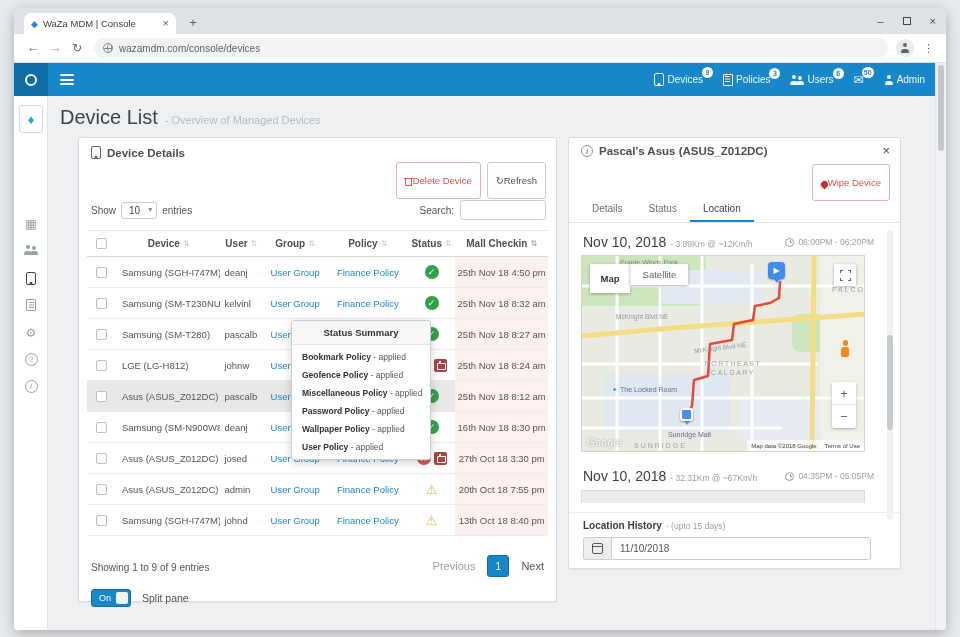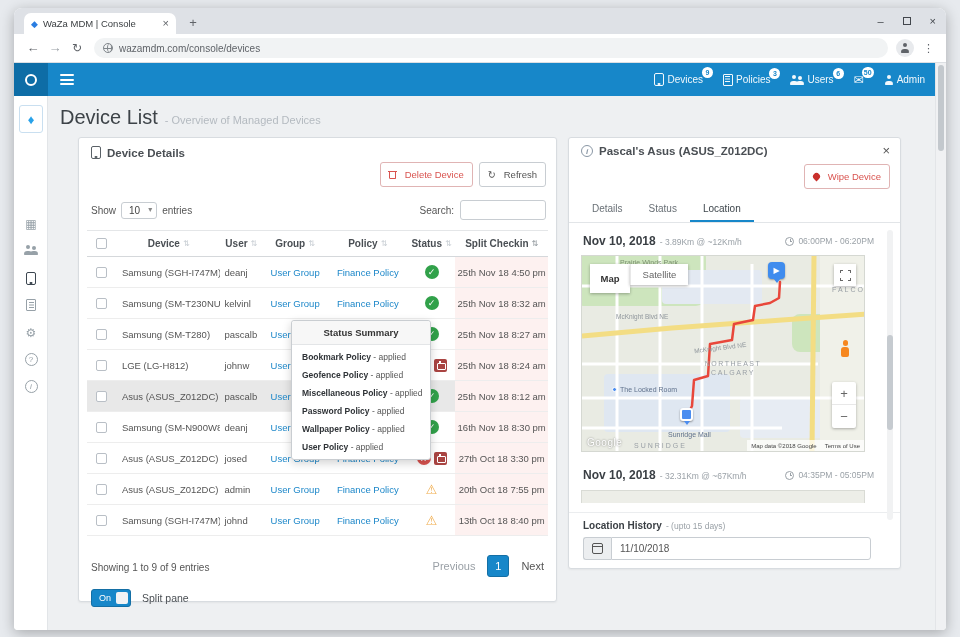--- a/index.html
+++ b/index.html
@@ -73,21 +73,21 @@
   .ph-t{font-size:20px;font-weight:500;color:#3d4348}
   .ph-s{font-size:11px;color:#b4bac0}
 
   .card{position:absolute;background:#fff;border:1px solid #d8dce0;border-radius:3px;box-shadow:0 1px 2px rgba(0,0,0,.05)}
   .card-left{left:30px;top:41px;width:479px;height:465px}
   .card-right{left:520px;top:41px;width:333px;height:432px}
 
   
   .cl-title{position:absolute;left:12px;top:8px;display:flex;align-items:center;gap:6px;font-size:11.5px;font-weight:bold;color:#4a4f54}
   .cl-btns{position:absolute;right:10px;top:24px;display:flex;gap:6px}
-  .btn{display:inline-flex;align-items:center;gap:8px;font-size:9.5px;padding:6px 8px;border-radius:3px;background:#fff}
+  .btn{display:inline-flex;align-items:flex-end;gap:0;font-size:9.5px;padding:12px 8px;border-radius:3px;background:#fff}
   .btn-del{border:1px solid #e0b4b4;color:#d9534f}
   .btn-ref{border:1px solid #c8cdd2;color:#555}
   .show-wrap{position:absolute;left:12px;top:64px;display:flex;align-items:center;gap:5px;font-size:10px;color:#555}
   .select{position:relative;border:1px solid #c8cdd2;border-radius:3px;padding:2px 16px 2px 7px;font-size:10px;color:#444;background:#fff}
   .select::after{content:"▾";position:absolute;right:4px;top:2px;font-size:8px;color:#888}
   .search-wrap{position:absolute;right:10px;top:62px;display:flex;align-items:center;gap:6px;font-size:10px;color:#555}
   .search-input{width:86px;height:20px;border:1px solid #c8cdd2;border-radius:3px;font-size:10px;padding:0 5px}
 
   .tbl{position:absolute;left:8px;right:8px;top:92px}
   .thead{display:flex;height:27px;align-items:center;border-top:1px solid #e4e6e8;border-bottom:1px solid #d5d8db}
@@ -131,21 +131,21 @@
   
   .cr-title{position:absolute;left:12px;top:7px;display:flex;align-items:center;gap:6px;font-size:11.5px;font-weight:bold;color:#4a4f54}
   .cr-close{position:absolute;right:10px;top:5px;font-size:13px;color:#555}
   .btn-wipe{position:absolute;right:10px;top:26px}
   .tabs{position:absolute;left:0;right:0;top:58px;height:27px;border-bottom:1px solid #e2e5e8;display:flex;padding-left:10px}
   .tabitem{padding:7px 13px 6px;font-size:10px;color:#697076}
   .tabitem.active{color:#3f474d;border-bottom:2px solid #1787c9}
   .entry{position:absolute;left:14px;right:26px;display:flex;justify-content:space-between;align-items:center}
   .entry-1{top:96px}.entry-2{top:330px}
   .e-left{display:flex;align-items:baseline;gap:4px;white-space:nowrap;overflow:hidden}
-  .e-date{font-size:12px;font-weight:bold;color:#3a3f44}
+  .e-date{font-size:14px;font-weight:normal;color:#3a3f44}
   .e-stats{font-size:8.5px;color:#9aa1a7}
   .e-time{display:flex;align-items:center;gap:4px;font-size:8.5px;color:#9aa1a7;white-space:nowrap}
   .next-sliver{position:absolute;left:12px;top:352px;width:284px;height:13px;background:#edeee8;border:1px solid #d9dbd5;border-bottom:none}
   .lh-divider{position:absolute;left:0;right:0;top:374px;border-top:1px solid #ebedef}
   .lh-label{position:absolute;left:14px;top:382px;display:flex;align-items:baseline;gap:4px}
   .lh-b{font-size:10px;font-weight:bold;color:#3a3f44}
   .lh-n{font-size:8.5px;color:#9aa1a7}
   .date-group{position:absolute;left:14px;top:399px;width:288px;height:23px;display:flex}
   .dg-addon{width:28px;background:#eceef0;border:1px solid #c8cdd2;border-right:none;border-radius:3px 0 0 3px;display:flex;align-items:center;justify-content:center;color:#555}
   .dg-input{flex:1;border:1px solid #c8cdd2;border-radius:0 3px 3px 0;font-size:10px;color:#555;padding-left:8px;background:#fff;min-width:0}
@@ -341,21 +341,21 @@
             </div>
           <div class="th c4">
               <span>Policy</span>
               <span class="sort">⇅</span>
             </div>
           <div class="th c5">
               <span>Status</span>
               <span class="sort">⇅</span>
             </div>
           <div class="th c6">
-              <span>Split Checkin</span>
+              <span>Mall Checkin</span>
               <span class="sort on">⇅</span>
             </div>
         </div>
         <div>
             <div class="trow">
     <div class="td c0">
                 <span class="cbx"></span>
               </div>
     <div class="td c1">Samsung (SGH-I747M)</div>
     <div class="td c2">deanj</div>

